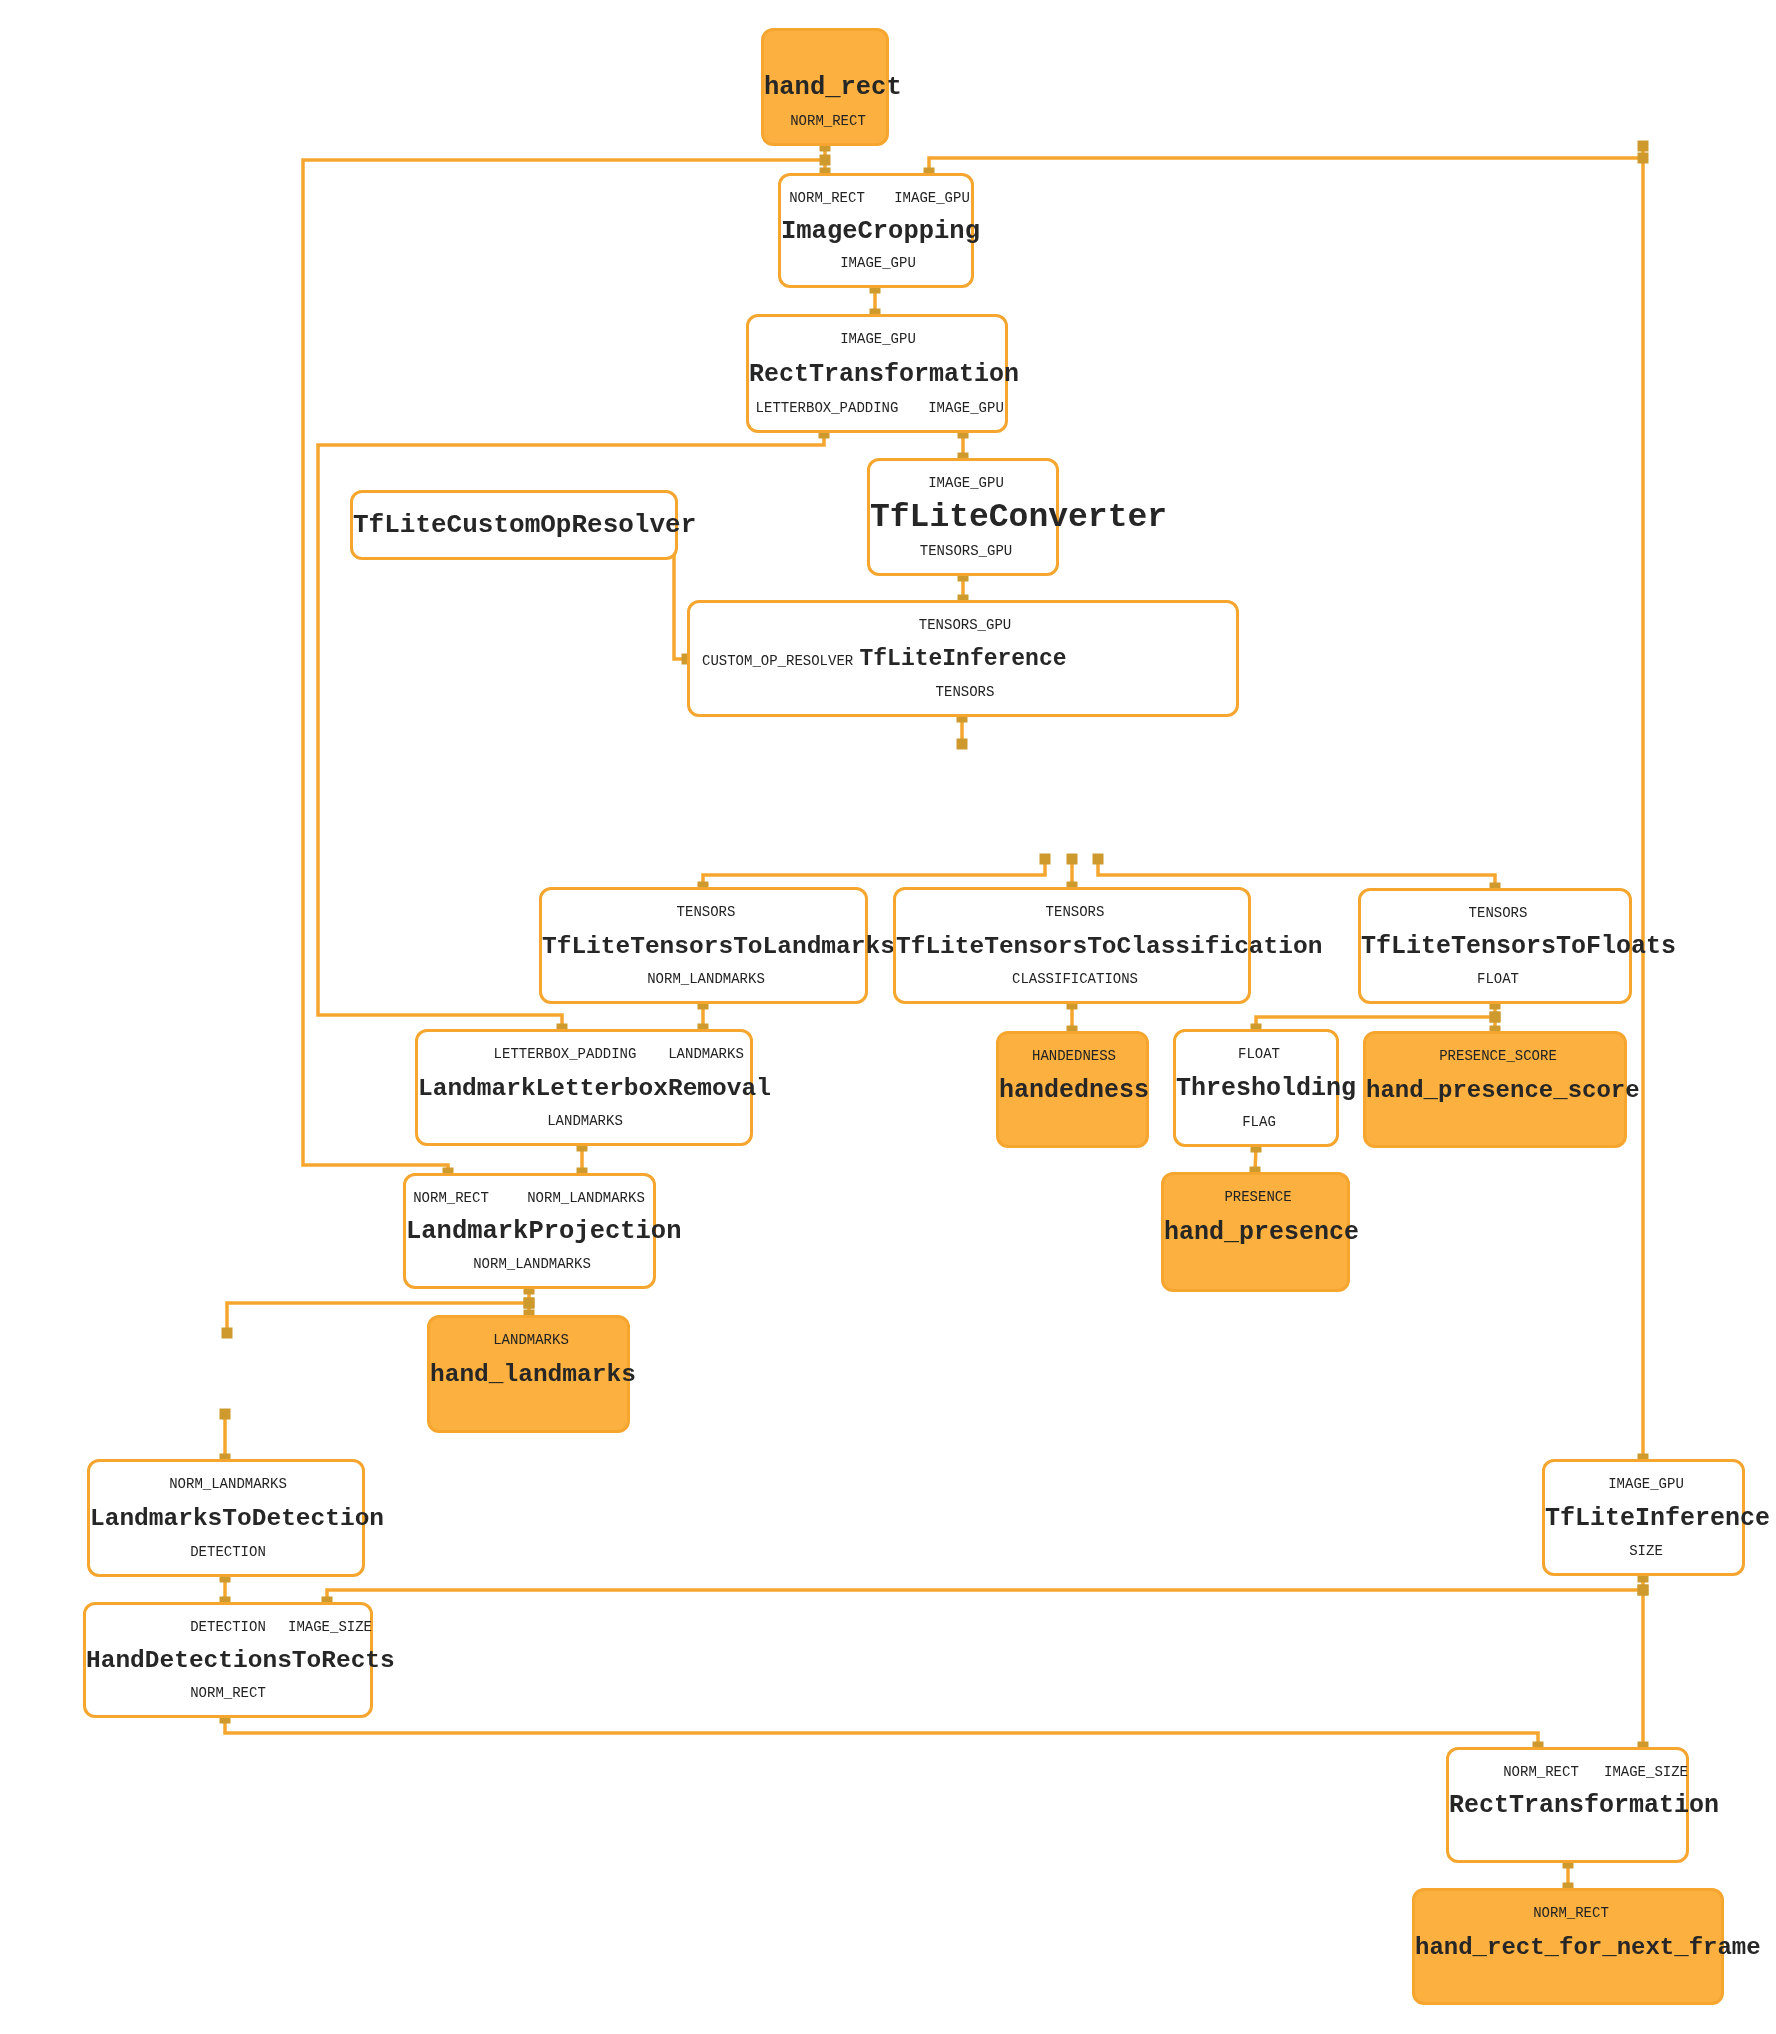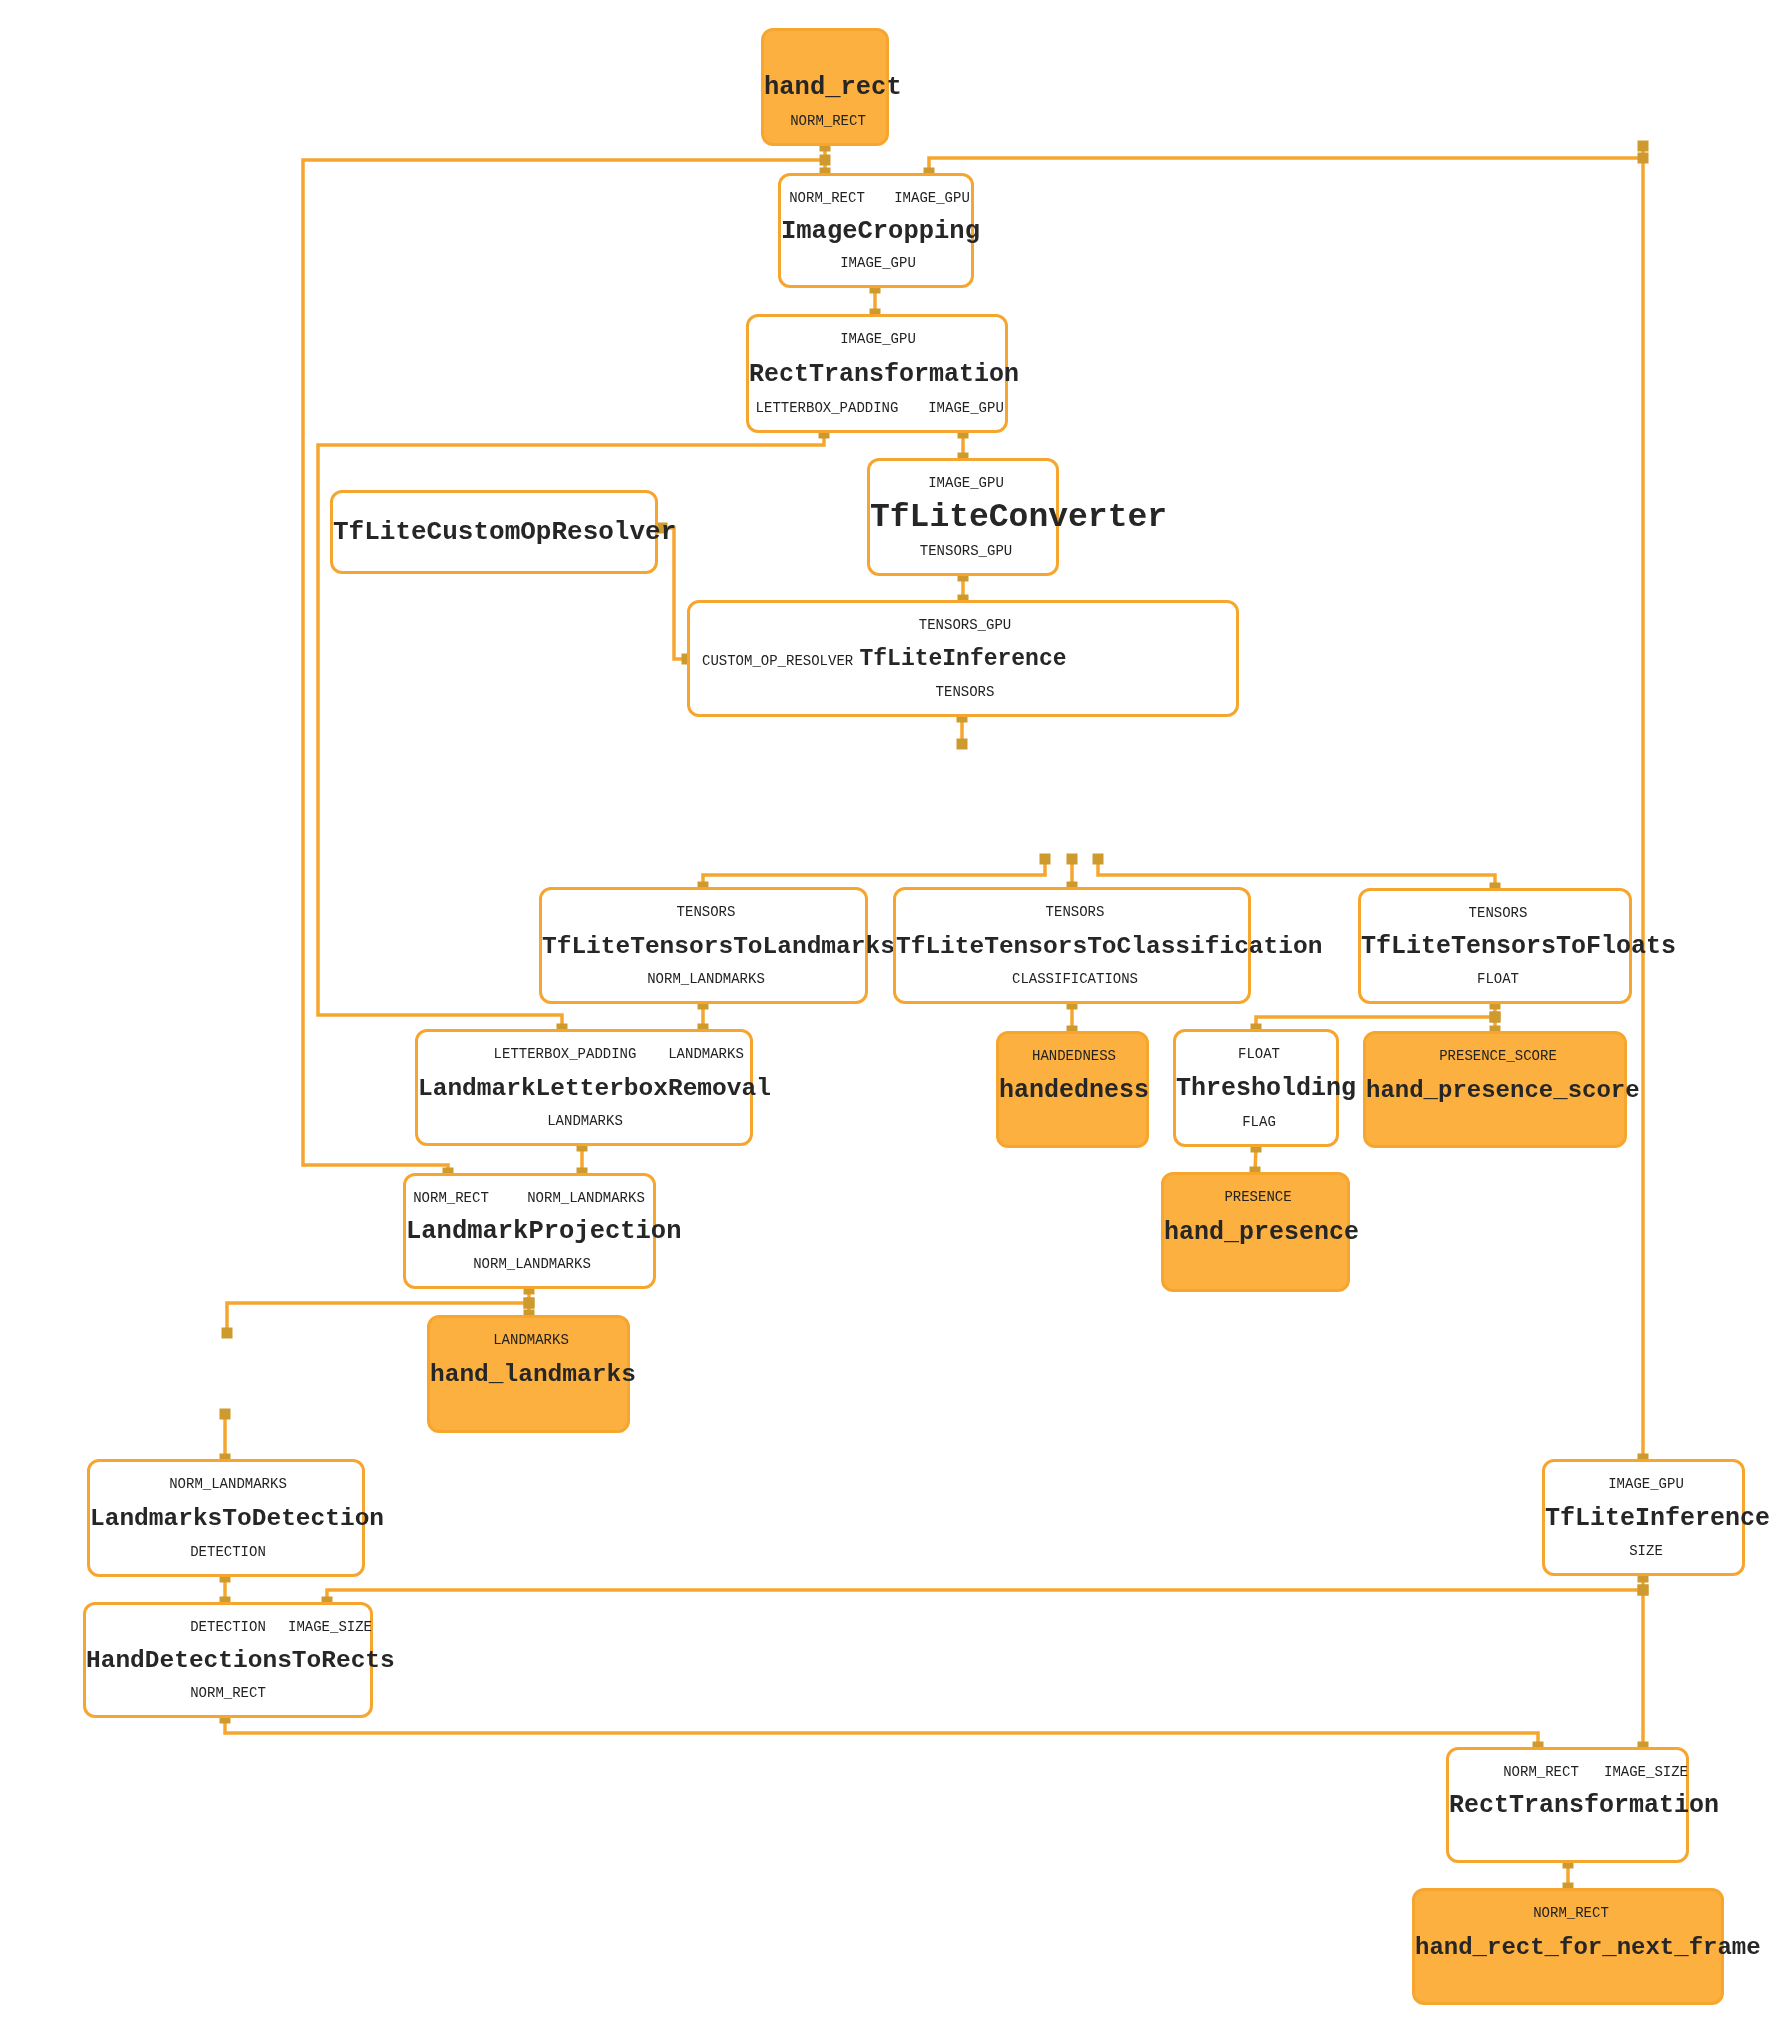--- a/index.html
+++ b/index.html
@@ -119,21 +119,21 @@
       <div class="title" style="font-size: 25px;">RectTransformation</div>
       <div class="plabel pt" style="left: 129px;">IMAGE_GPU</div>
       <div class="plabel pb" style="left: 78px;">LETTERBOX_PADDING</div>
       <div class="plabel pb" style="left: 217px;">IMAGE_GPU</div>
     </div>
     <div class="node calc" style="left: 867px; top: 458px; width: 192px; height: 118px;">
       <div class="title" style="font-size: 33px;">TfLiteConverter</div>
       <div class="plabel pt" style="left: 96px;">IMAGE_GPU</div>
       <div class="plabel pb" style="left: 96px;">TENSORS_GPU</div>
     </div>
-    <div class="node plain" style="left: 330px; top: 490px; width: 328px; height: 84px; border-radius: 12px;">
+    <div class="node plain" style="left: 350px; top: 490px; width: 328px; height: 70px; border-radius: 12px;">
       <div class="title">TfLiteCustomOpResolver</div>
     </div>
     <div class="node calc narrow-title" style="left: 687px; top: 600px; width: 552px; height: 117px;">
       <div class="title">TfLiteInference</div>
       <div class="plabel pt" style="left: 275px;">TENSORS_GPU</div>
       <div class="plabel pb" style="left: 275px;">TENSORS</div>
       <div class="plabel plft" style="top: 50px;">CUSTOM_OP_RESOLVER</div>
     </div>
     <div class="node calc" style="left: 539px; top: 887px; width: 329px; height: 117px;">
       <div class="title" style="font-size: 24.5px;">TfLiteTensorsToLandmarks</div>

